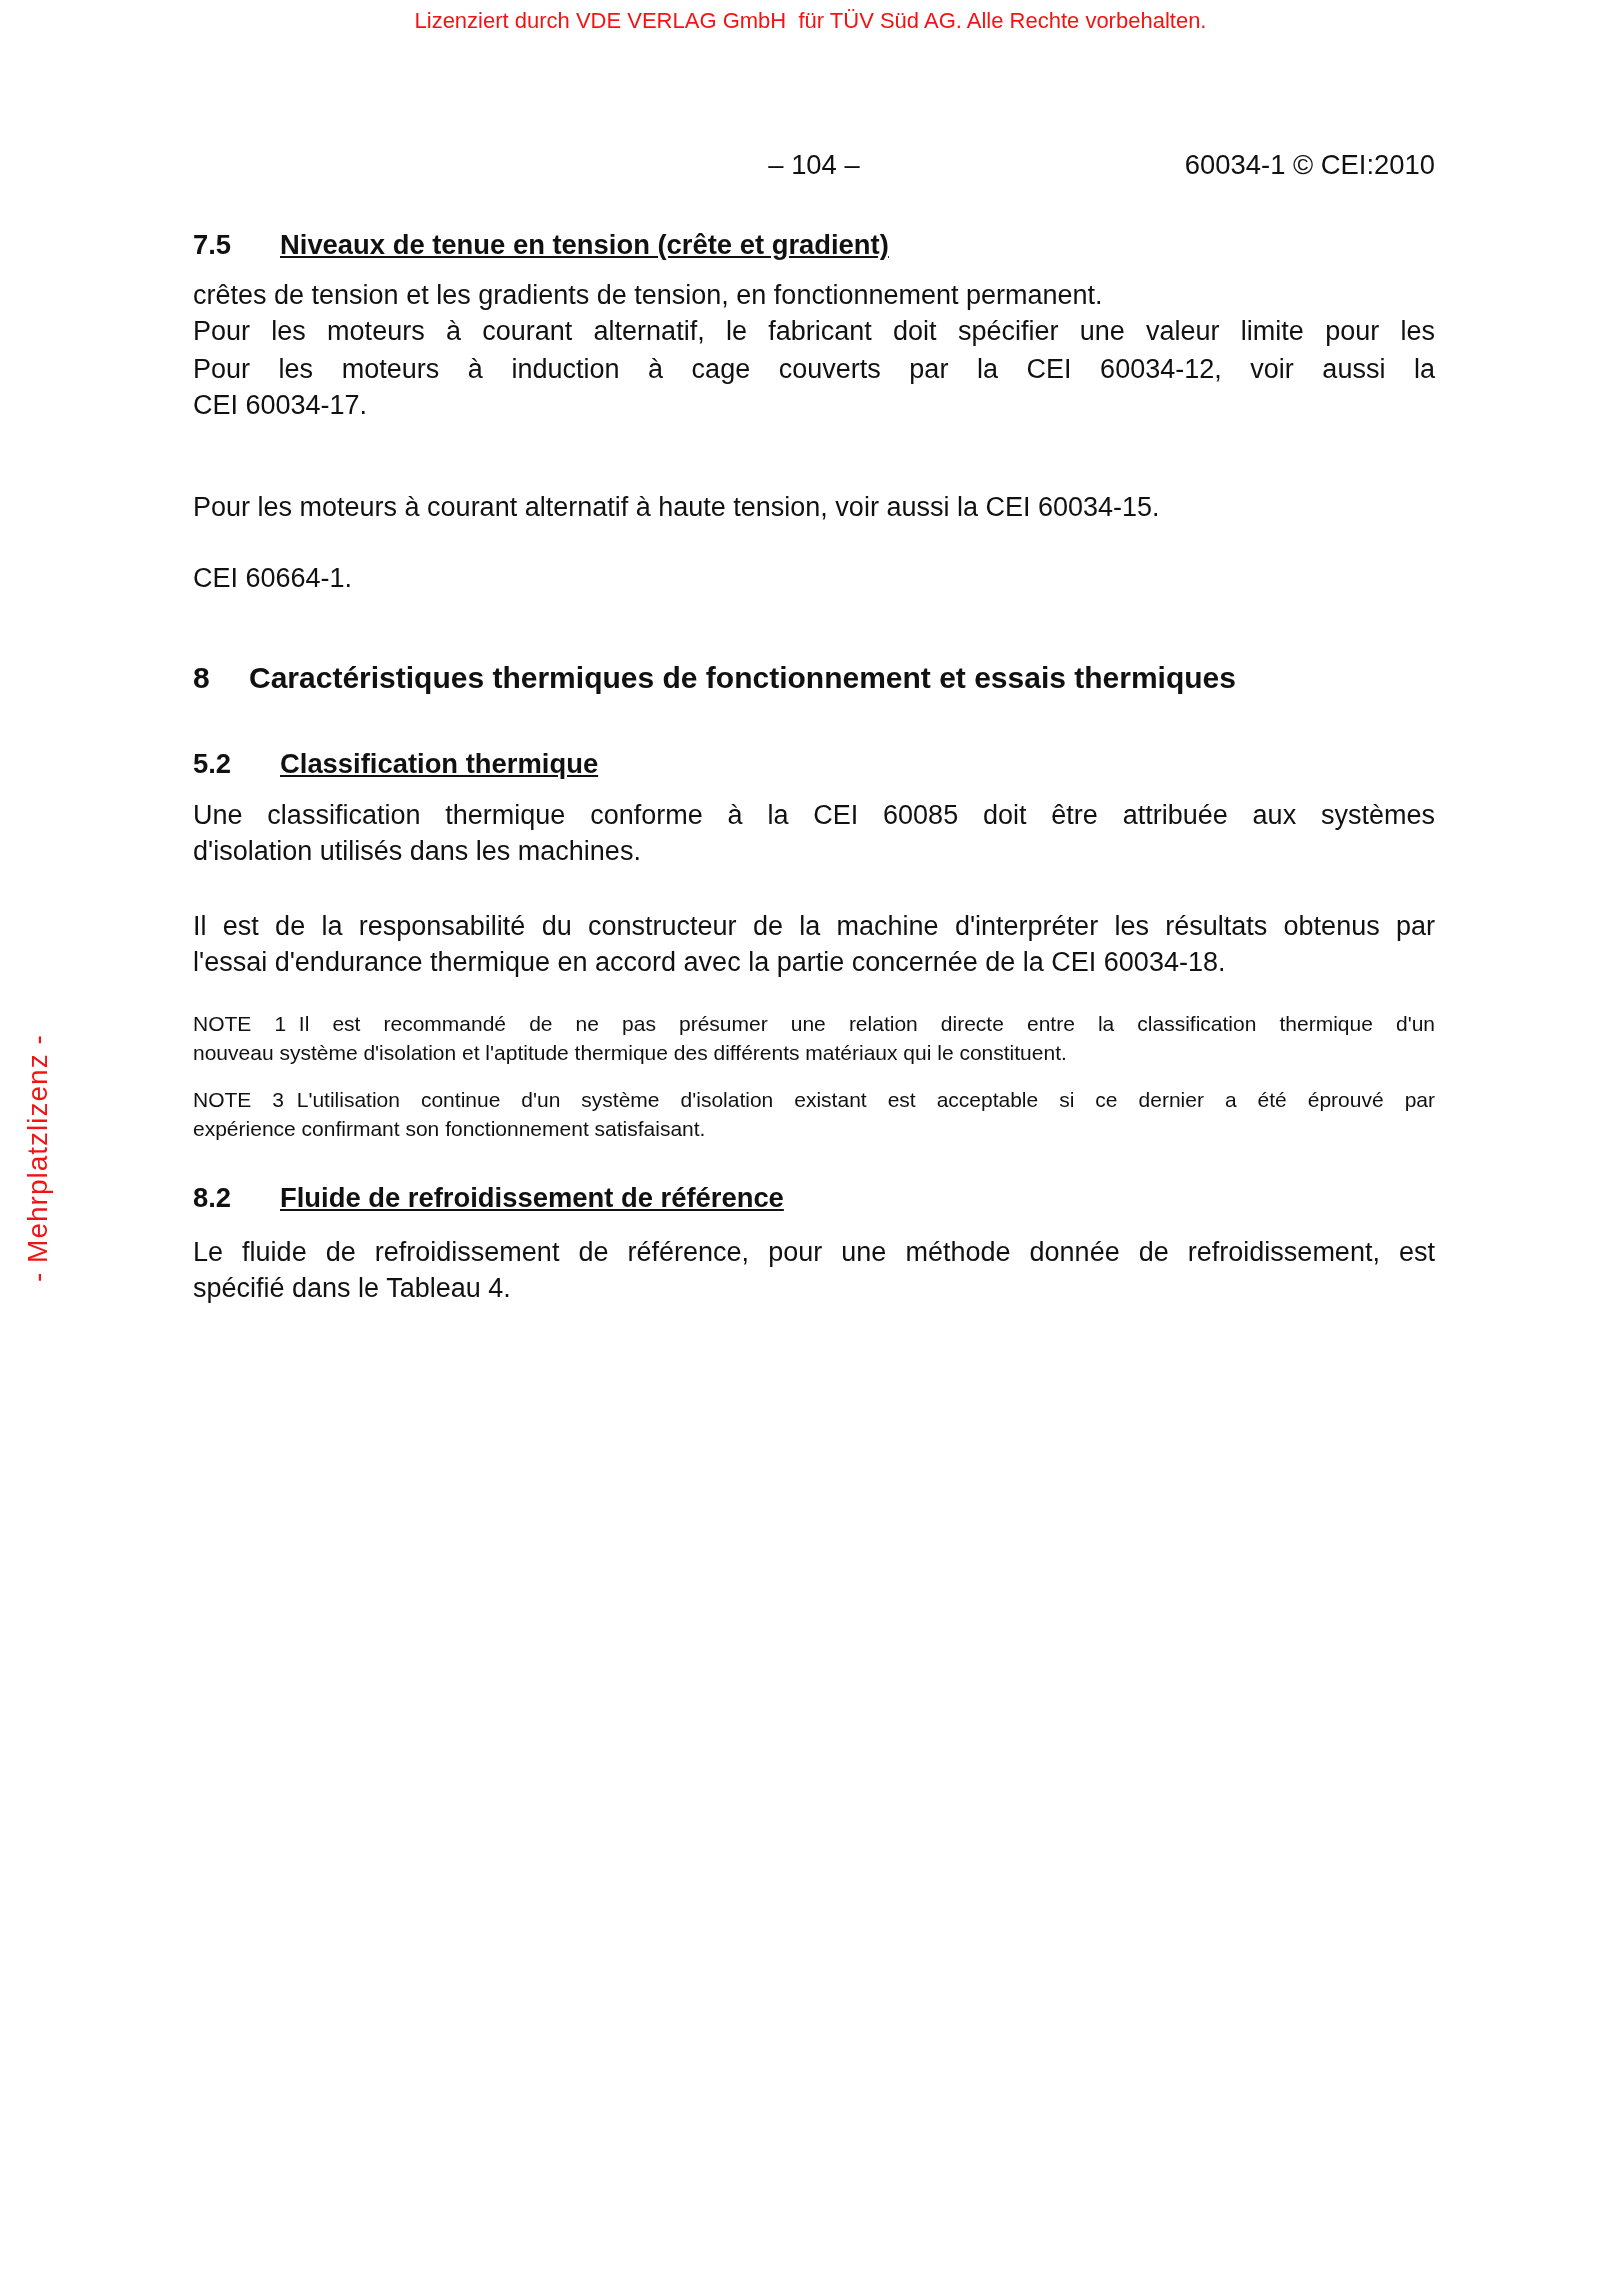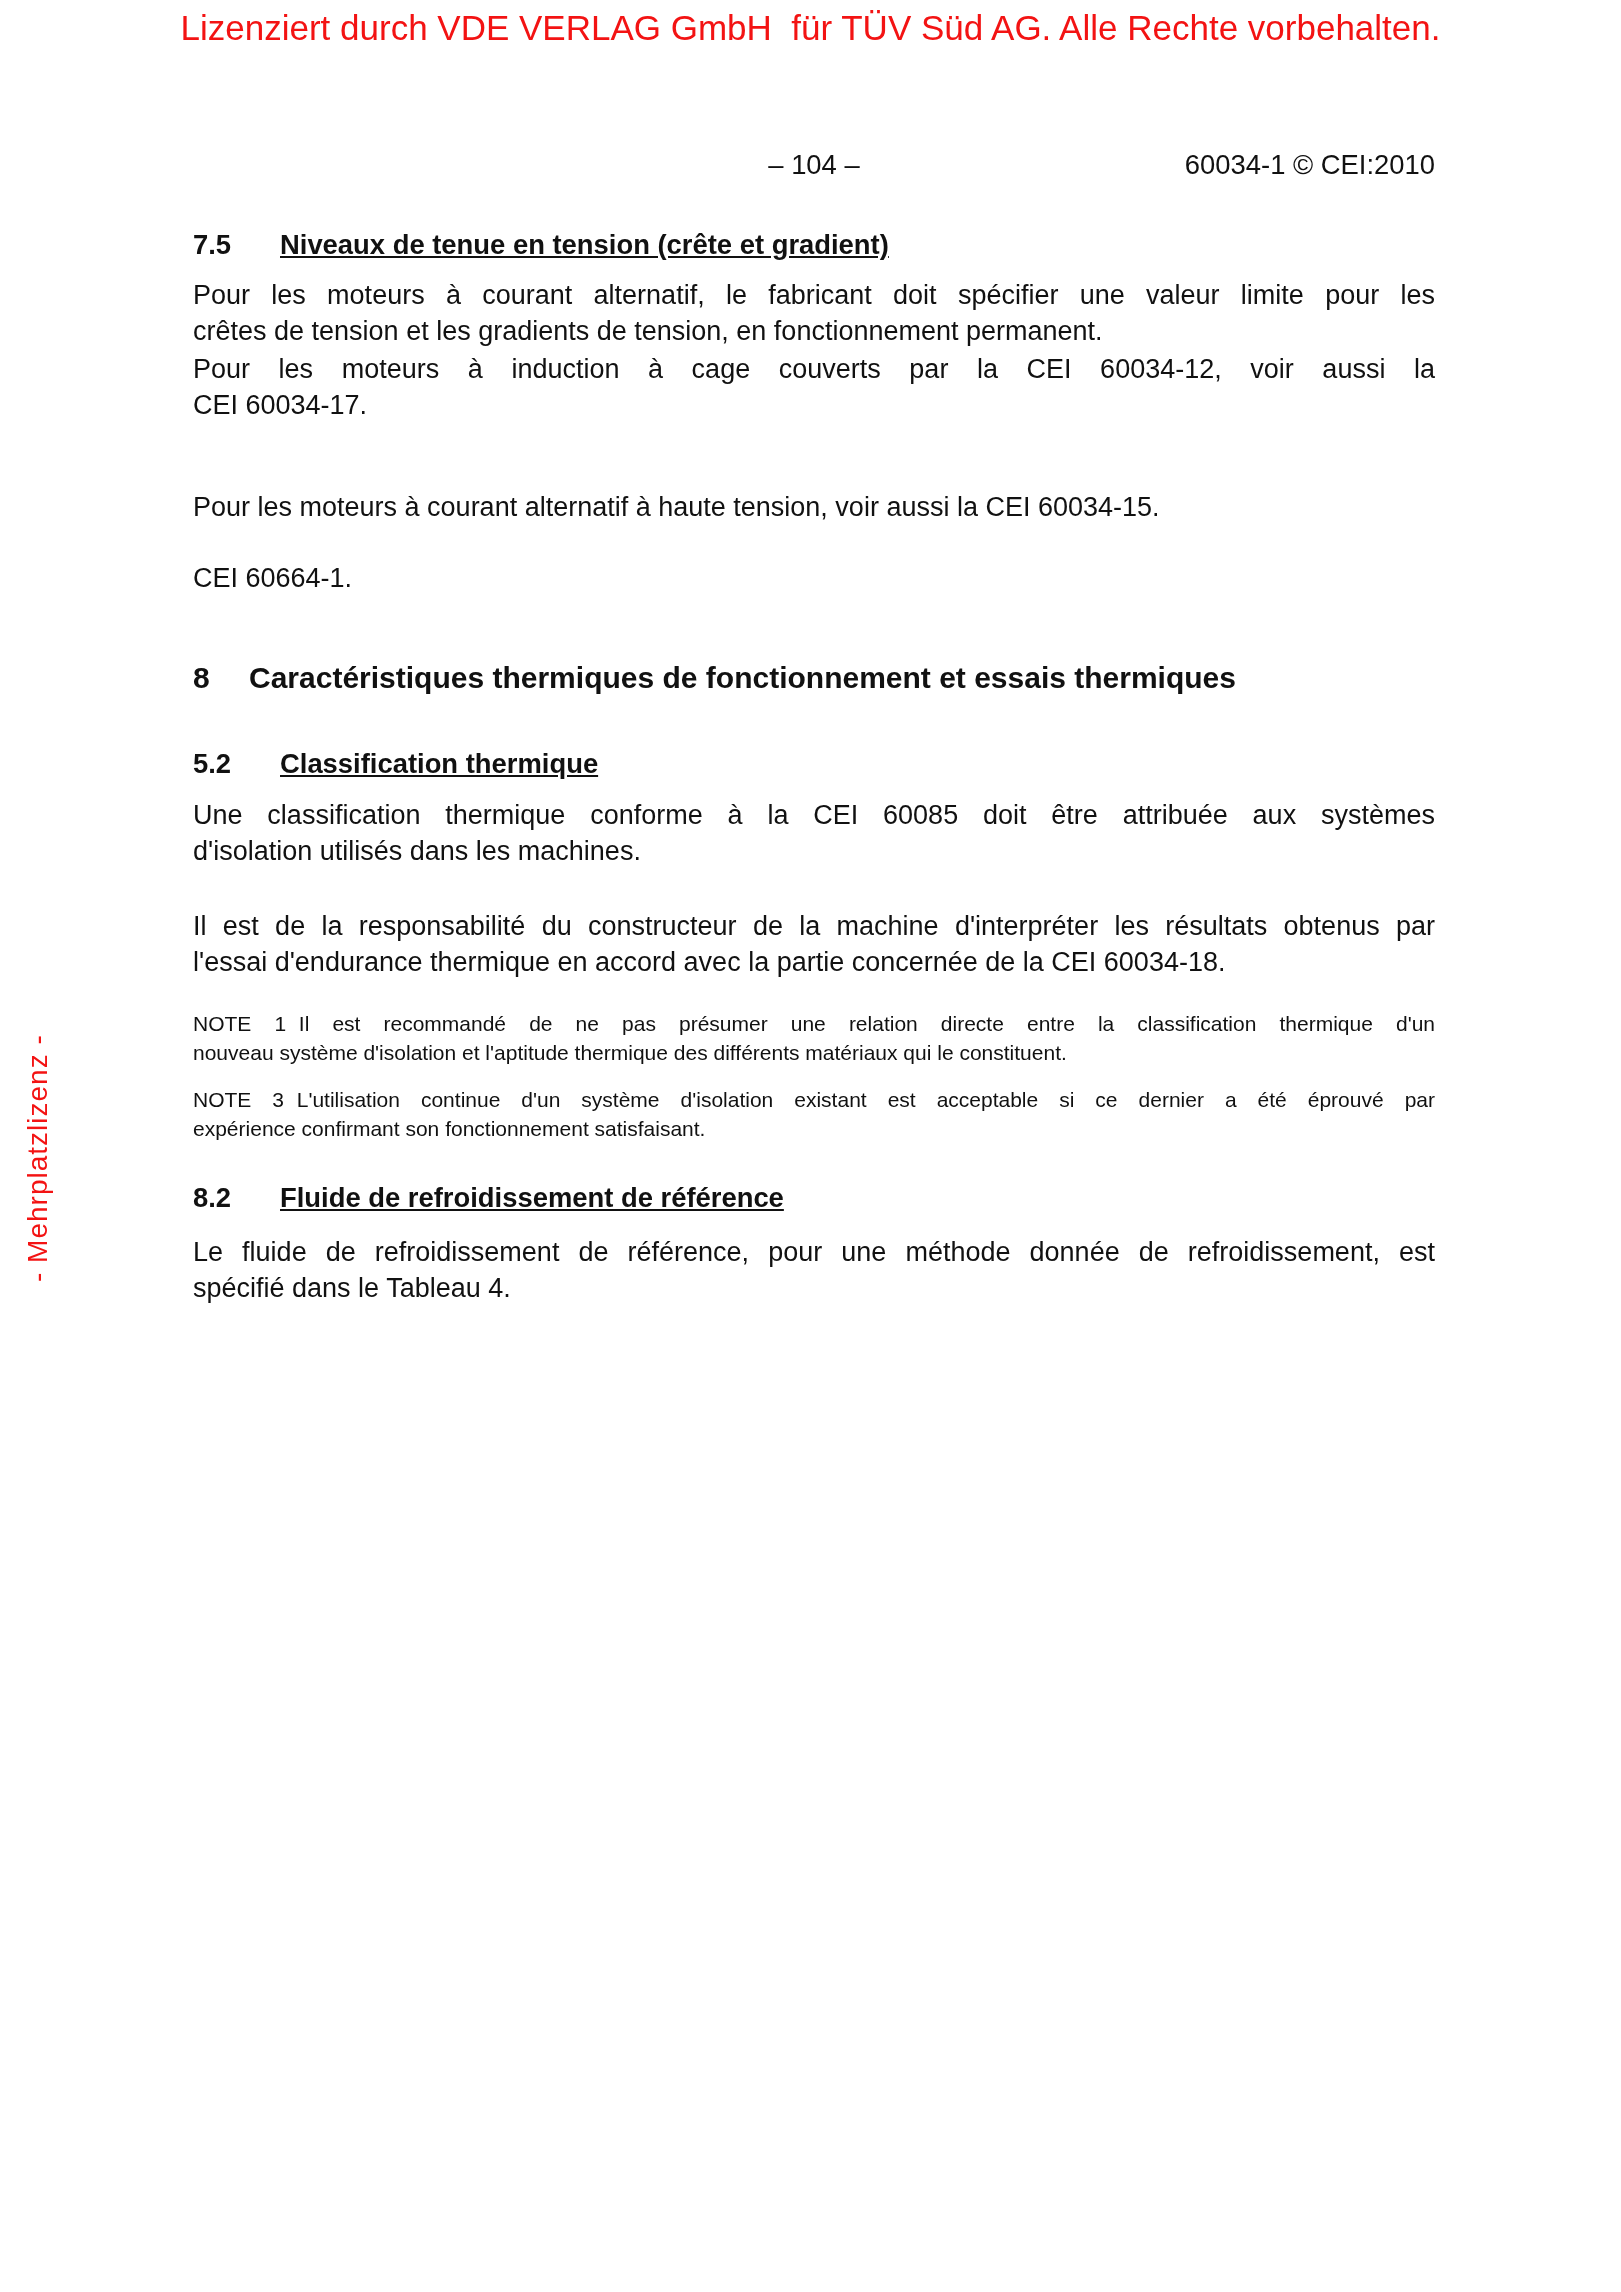--- a/index.html
+++ b/index.html
@@ -13,21 +13,21 @@
     overflow: hidden;
   }
   .abs { position: absolute; left: 193px; width: 1242px; }
 
   
   .license {
     position: absolute;
     top: 7.8px; left: 0; width: 1621px;
     text-align: center;
     color: #f31313;
-    font-size: 35px;
+    font-size: 22px;
     white-space: pre;
   }
 
   
   .watermark {
     position: absolute;
     left: 21.6px; top: 1002px; height: 280px;
     writing-mode: vertical-rl;
     transform: rotate(180deg);
     color: #f31313;
@@ -67,22 +67,22 @@
   <div class="watermark">- Mehrplatzlizenz -</div>
 
   <div class="hdr-row">
     <span class="pagenum">– 104 –</span>
     <span class="docref">60034-1 © CEI:2010</span>
   </div>
 
   <div class="h2 abs" style="top:226px"><span class="hnum">7.5</span><span>Niveaux de tenue en tension (crête et gradient)</span></div>
 
   <div class="para abs" style="top:277px">
+      <span class="line">crêtes de tension et les gradients de tension, en fonctionnement permanent.</span>
       <span class="line j">Pour les moteurs à courant alternatif, le fabricant doit spécifier une valeur limite pour les</span>
-      <span class="line">crêtes de tension et les gradients de tension, en fonctionnement permanent.</span>
     </div>
 
   <div class="para abs" style="top:351px">
       <span class="line j">Pour les moteurs à induction à cage couverts par la CEI 60034-12, voir aussi la</span>
       <span class="line">CEI 60034-17.</span>
     </div>
 
   <div class="para abs" style="top:489px">
       <span class="line">Pour les moteurs à courant alternatif à haute tension, voir aussi la CEI 60034-15.</span>
     </div>

